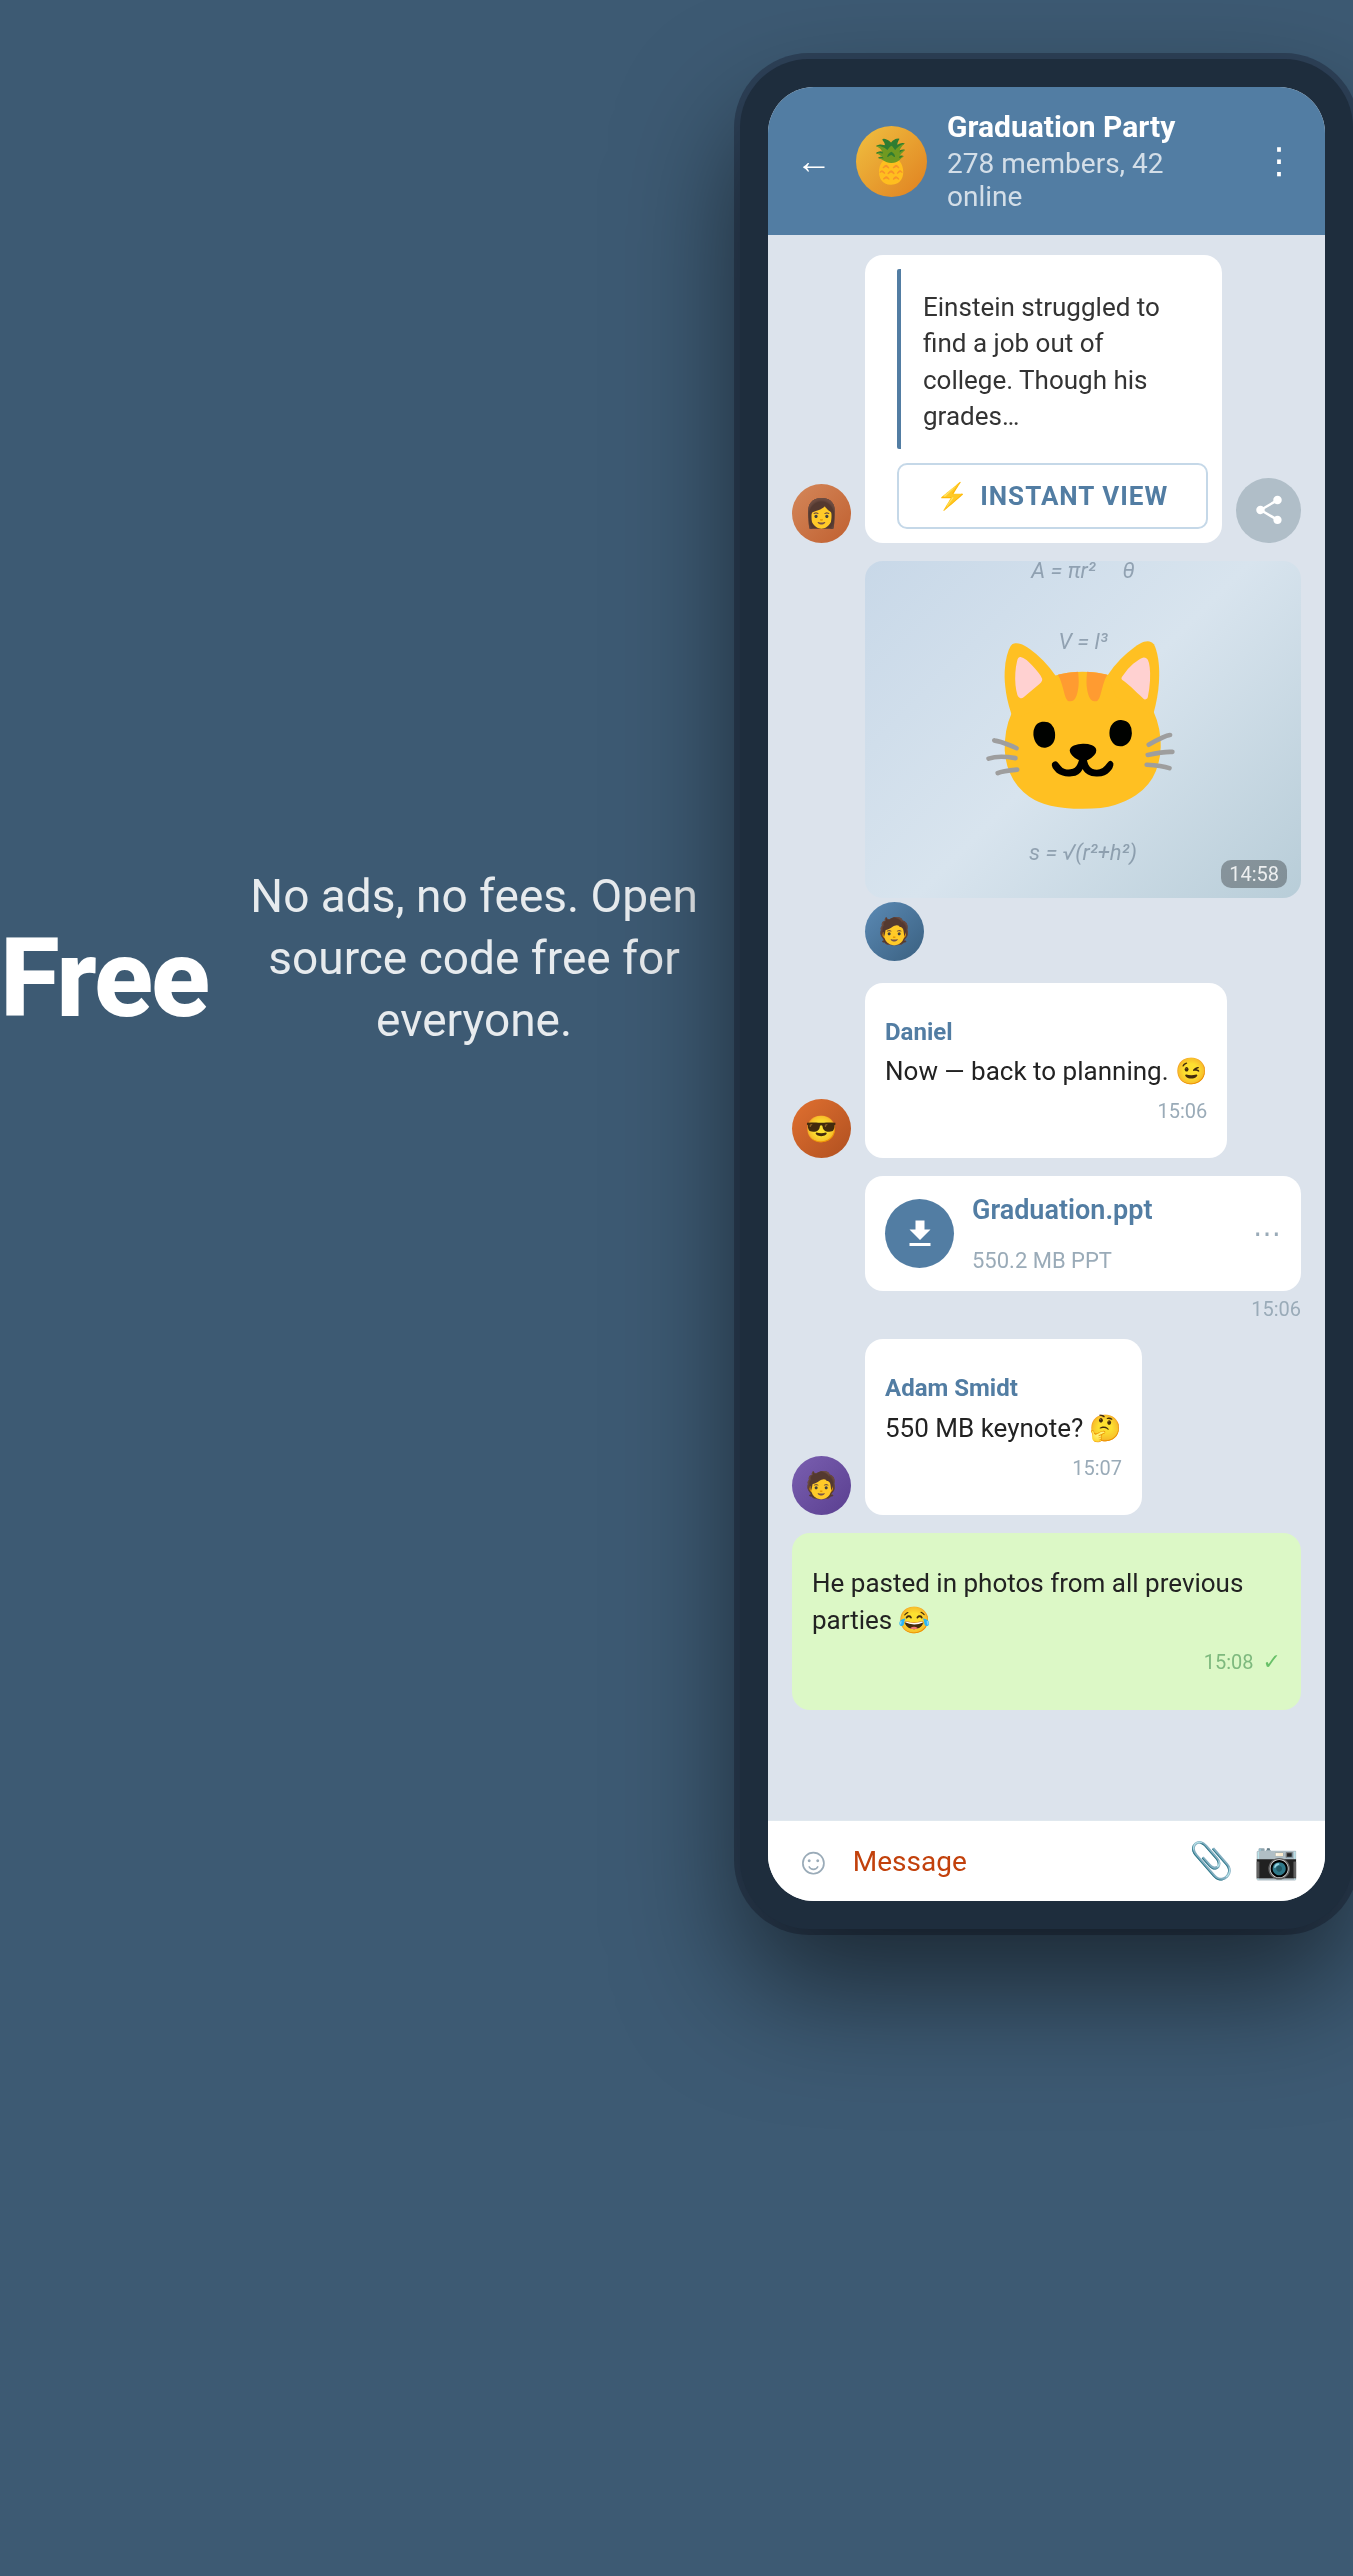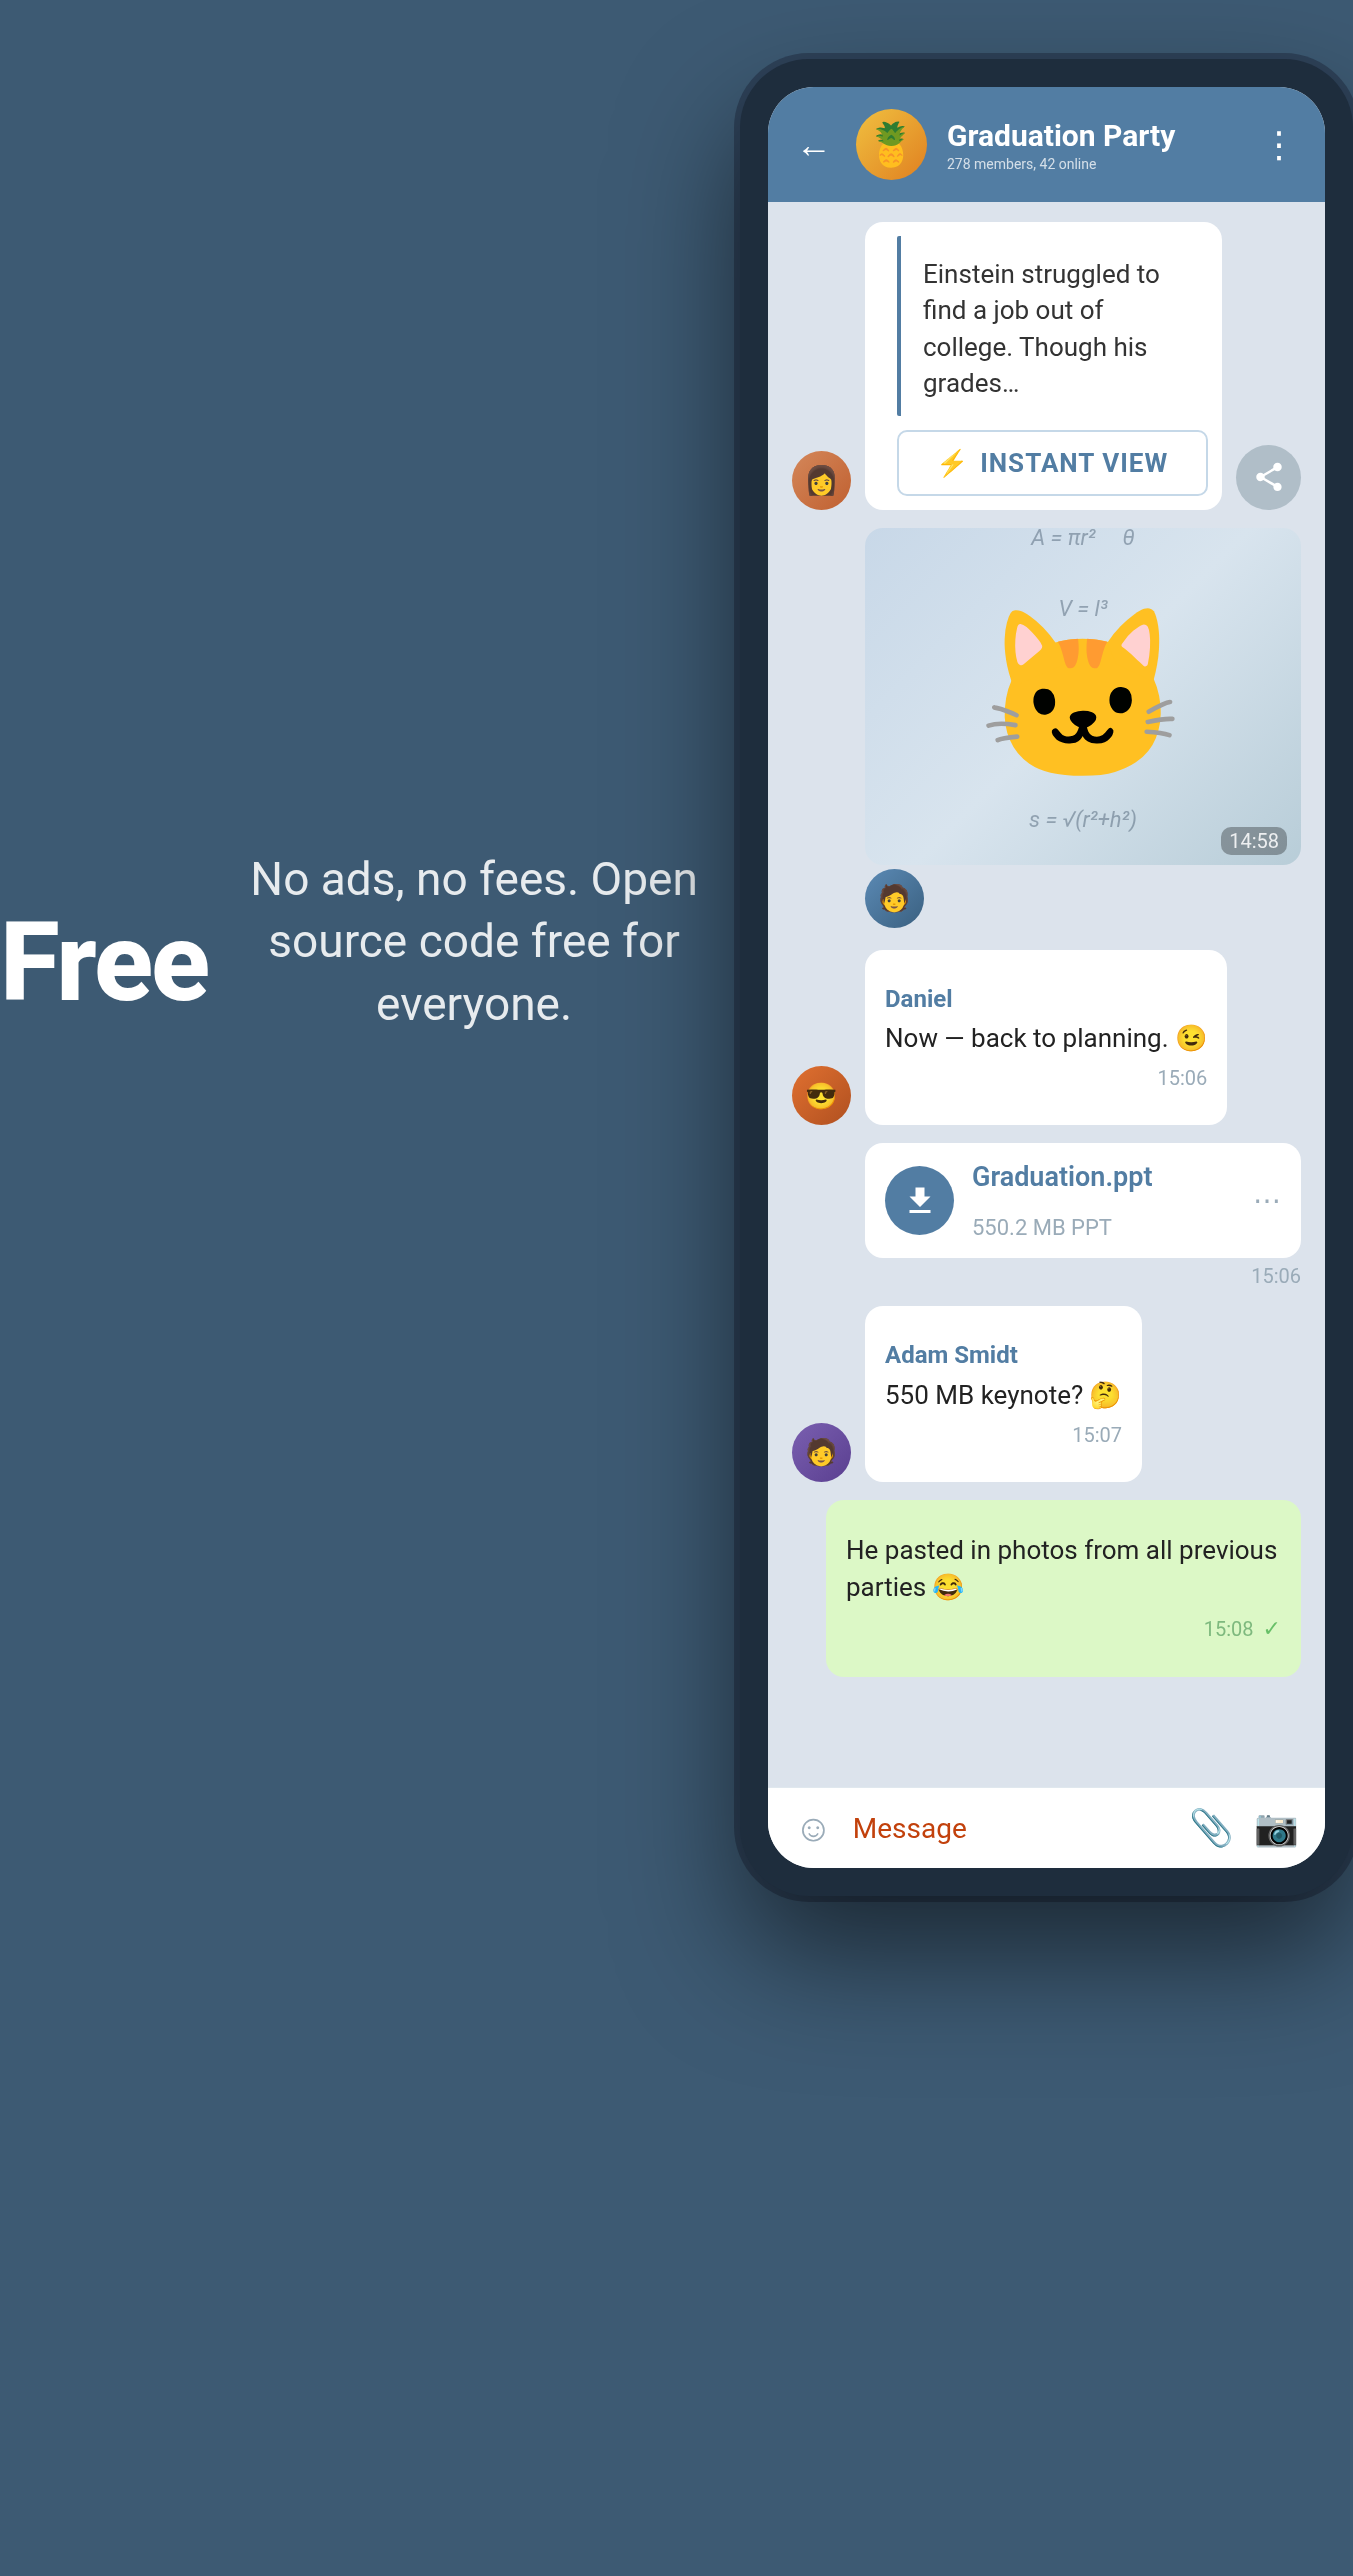--- a/index.html
+++ b/index.html
@@ -86,21 +86,21 @@
     .chat-header-info {
       flex: 1;
     }
     .chat-header-name {
       color: #fff;
       font-size: 30px;
       font-weight: 700;
     }
     .chat-header-meta {
       color: rgba(255,255,255,0.75);
-      font-size: 14px;
+      font-size: 28px;
       margin-top: 3px;
     }
     .chat-header-more {
       color: #fff;
       font-size: 36px;
       cursor: pointer;
     }
 
     
     .chat-body {
@@ -140,21 +140,20 @@
       border-radius: 18px;
       padding: 32px 20px;
       max-width: 555px;
       position: relative;
       font-size: 26px;
       color: #222;
       line-height: 1.45;
     }
     .bubble.own {
       background: #dcf8c6;
-      margin-left: 34px;
     }
 
     .msg-time {
       font-size: 20px;
       color: #9aabb8;
       text-align: right;
       margin-top: 6px;
     }
     .bubble.own .msg-time {
       color: #7eb97e;

